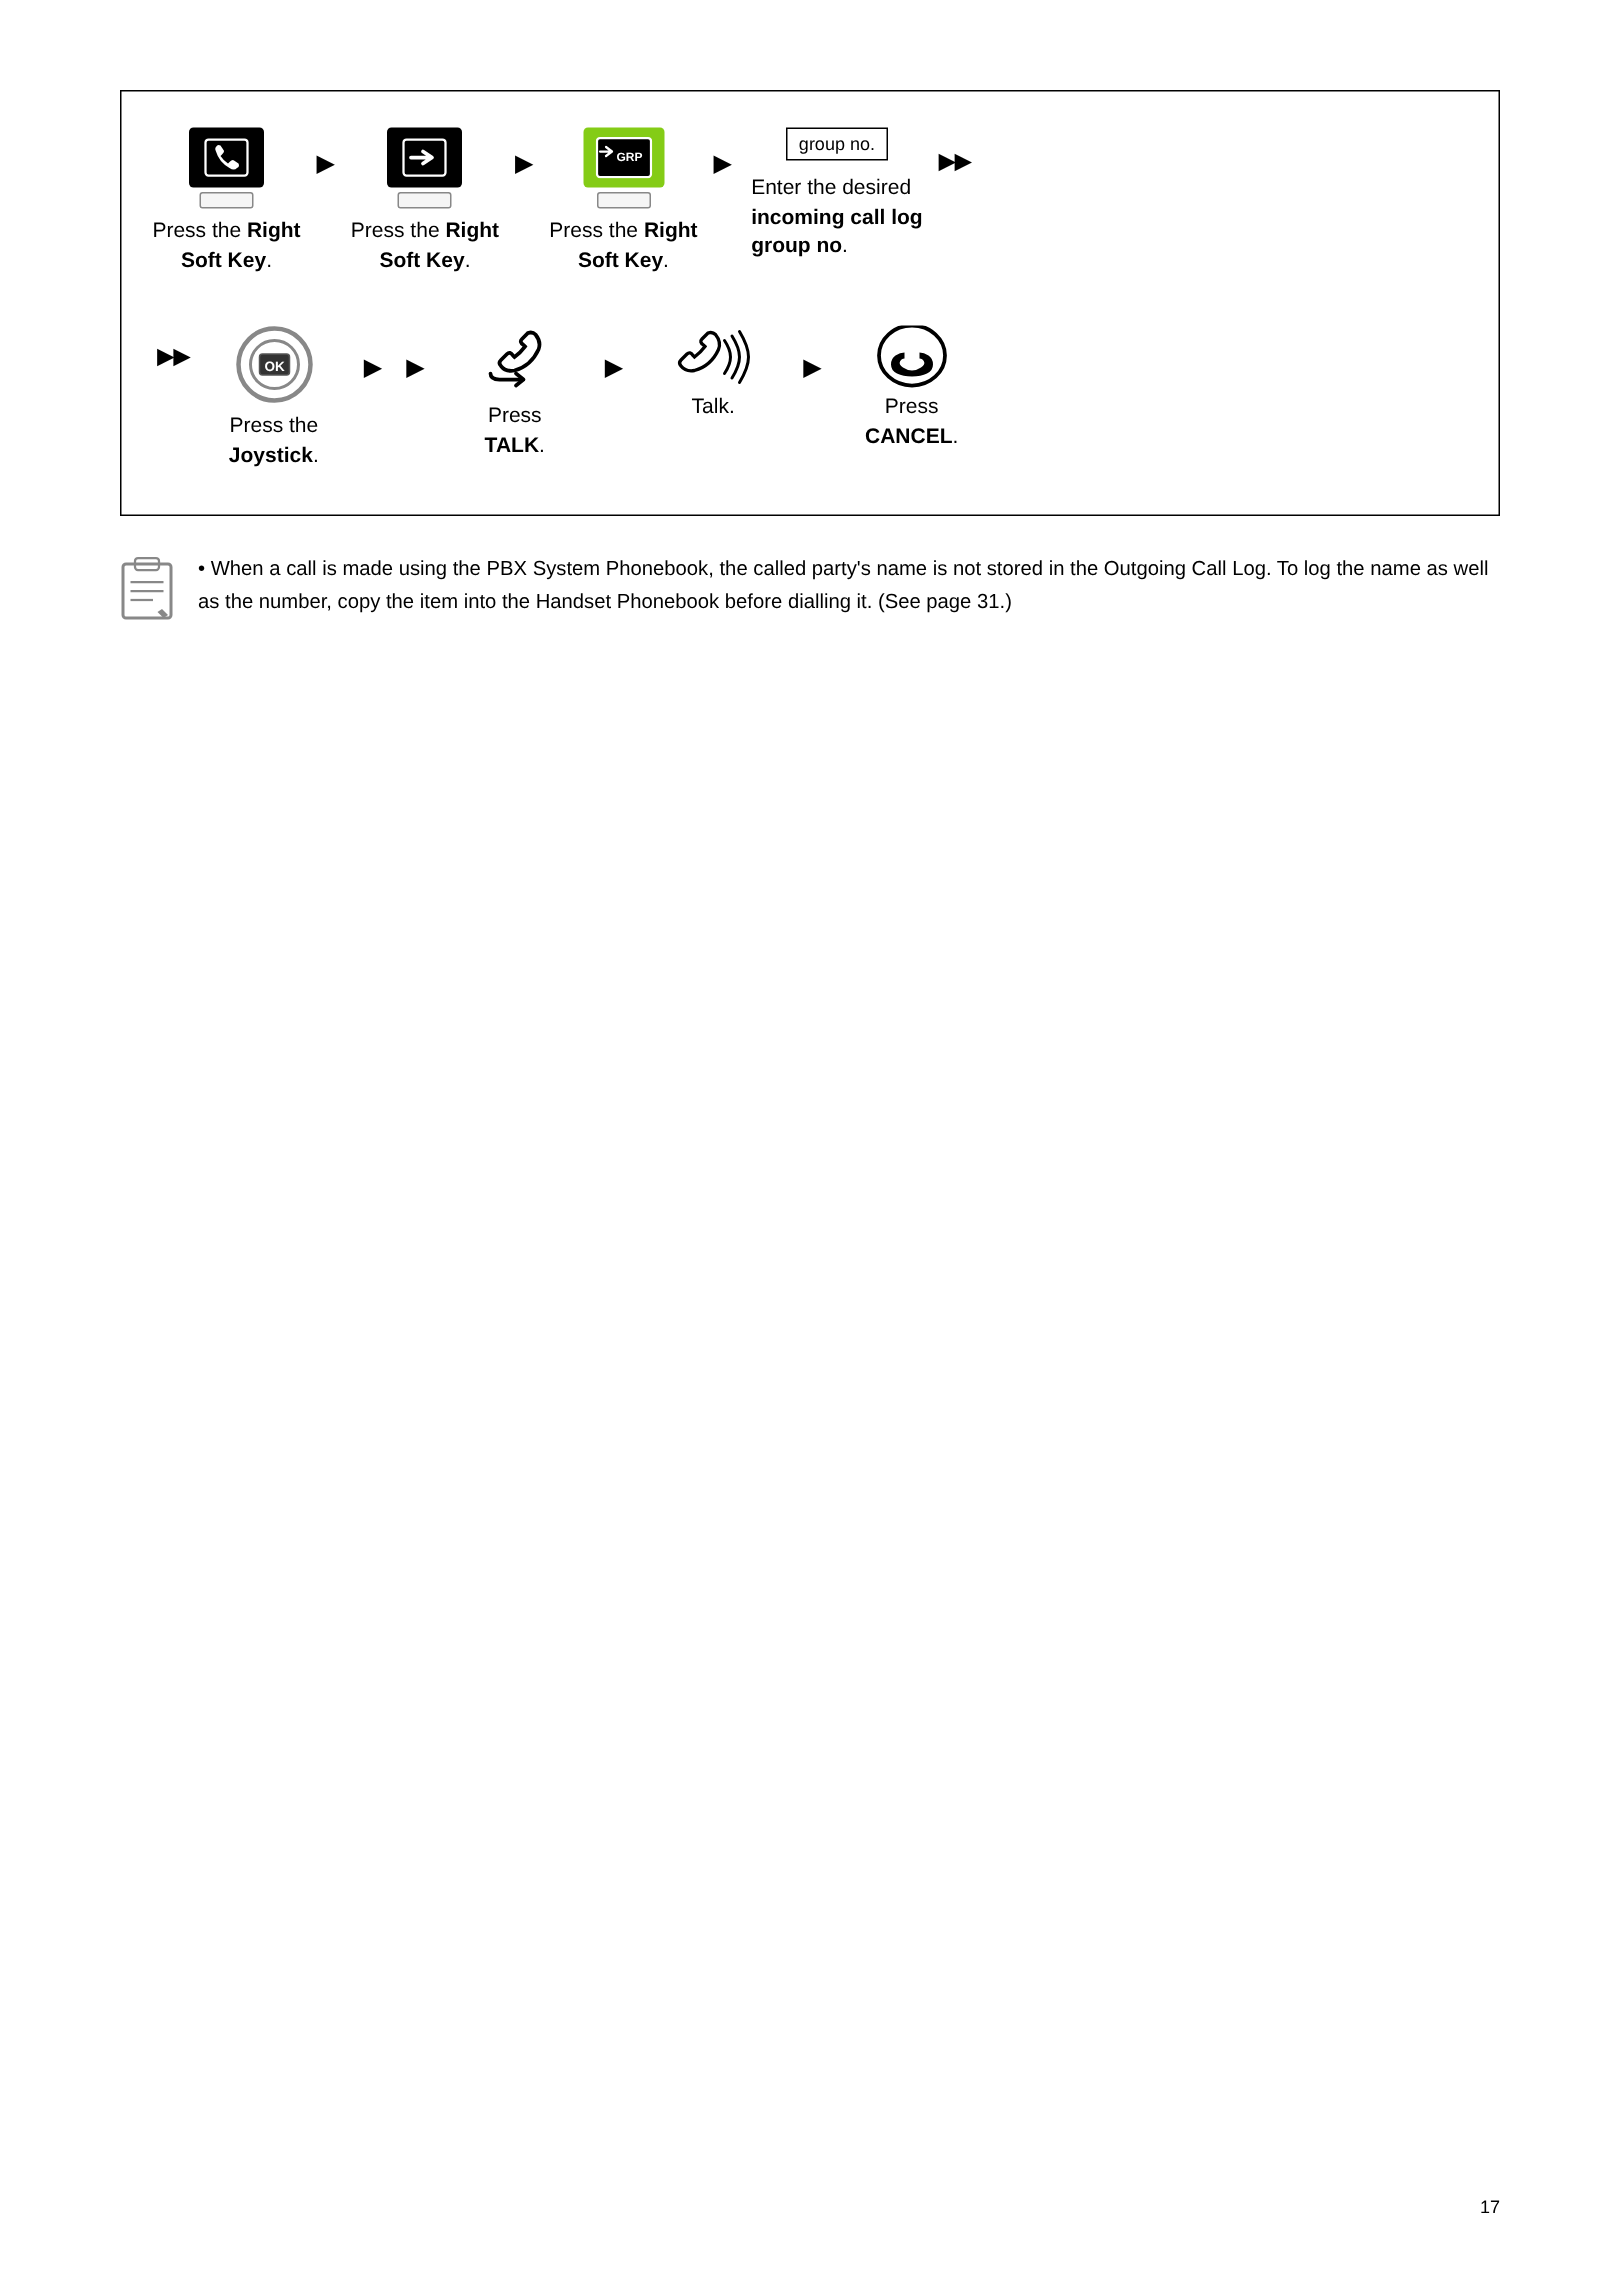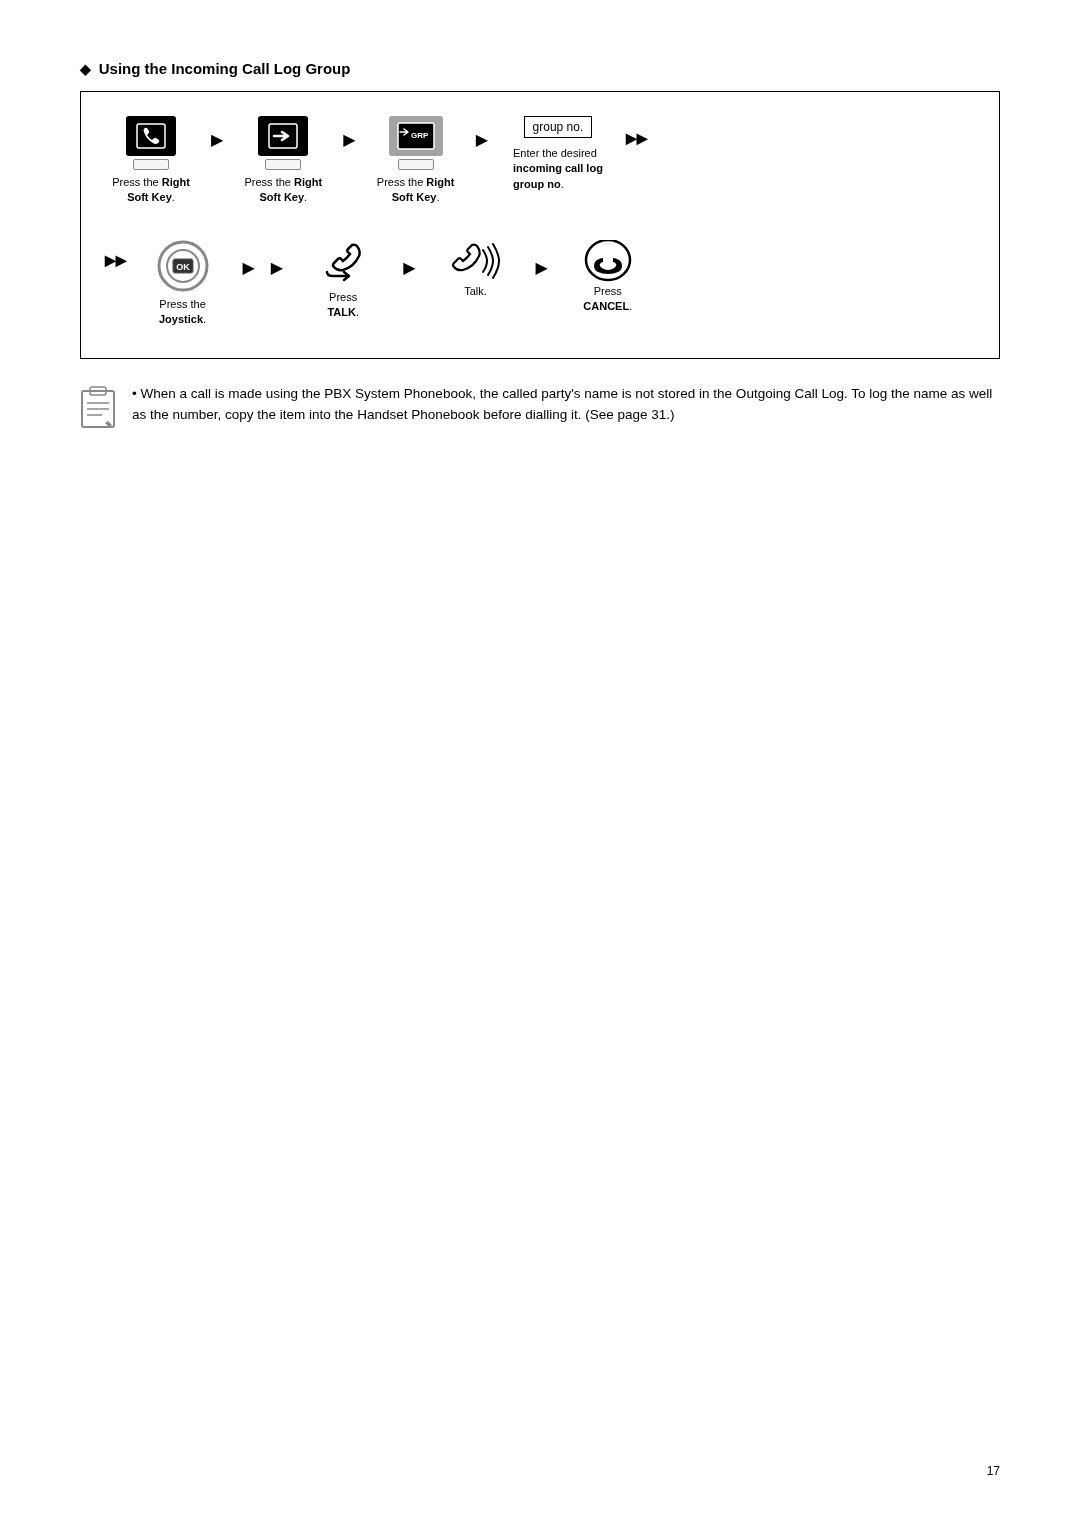--- a/index.html
+++ b/index.html
@@ -62,21 +62,21 @@
     }
 
     .step {
       display: flex;
       flex-direction: column;
       align-items: center;
       min-width: 100px;
     }
 
     .step-label {
-      font-size: 11px;
+      font-size: 14px;
       text-align: center;
       line-height: 1.4;
     }
 
     .step-label b {
       font-weight: bold;
     }
 
     
     .arrow {
@@ -161,23 +161,20 @@
       flex-direction: column;
       align-items: center;
     }
   </style>
 </head>
 <body>
 
 <div class="page-container">
 
 
-  <div class="section-heading">
-    <span>Using the Incoming Call Log Group</span>
-  </div>
 
   <div class="diagram-box">
     <div class="diagram-rows">
 
       <div class="steps-row" style="align-items:flex-start; display:flex; gap:4px;">
 
         <div class="step">
           <div class="icon-wrap">
 
             <div style="width:50px;height:40px;background:#000;border-radius:3px;display:flex;align-items:center;justify-content:center;">
@@ -205,21 +202,21 @@
             </div>
             <div class="sub-btn"></div>
           </div>
           <div class="step-label" style="margin-top:5px;">Press the <b>Right<br>Soft Key</b>.</div>
         </div>
 
         <div class="arrow" style="padding-top:14px;">▶</div>
 
         <div class="step">
           <div class="icon-wrap">
-            <div style="width:54px;height:40px;background:#a3a3a3;border-radius:3px;display:flex;align-items:center;justify-content:center;position:relative;">
+            <div style="width:54px;height:40px;background:#84cc16;border-radius:3px;display:flex;align-items:center;justify-content:center;position:relative;">
 
               <svg width="38" height="28" viewBox="0 0 38 28">
                 <rect x="1" y="1" width="36" height="26" rx="2" fill="#000" stroke="#fff" stroke-width="1.5"></rect>
 
                 <path d="M3 10 L10 10 M7 7 L11 10 L7 13" stroke="#fff" stroke-width="1.5" fill="none" stroke-linecap="round" stroke-linejoin="round"></path>
 
                 <text x="14" y="16" fill="#fff" font-size="8" font-weight="bold" font-family="Arial">GRP</text>
               </svg>
             </div>
             <div class="sub-btn"></div>

